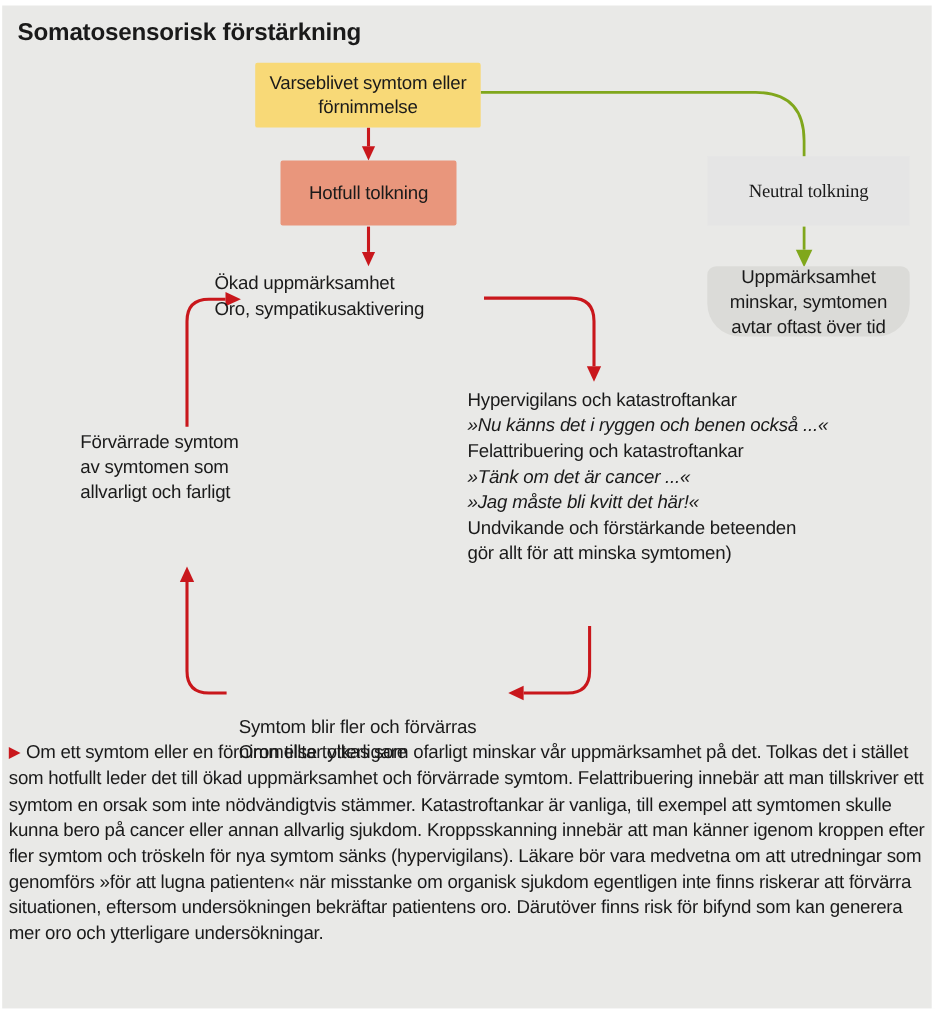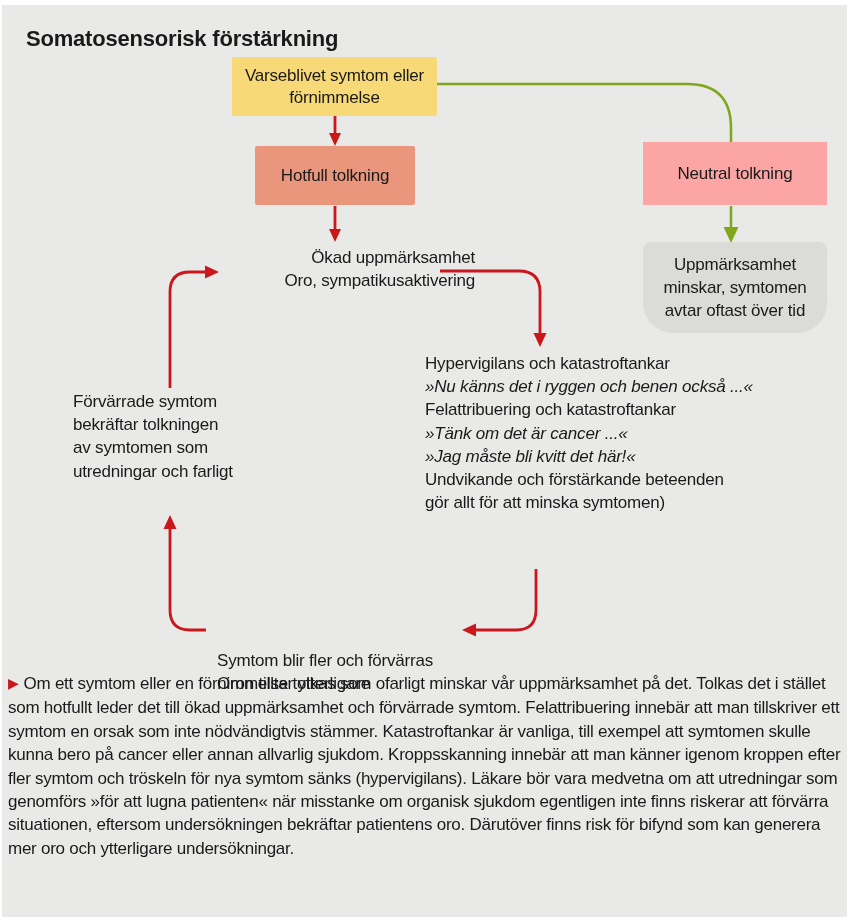--- a/index.html
+++ b/index.html
@@ -1,29 +1,29 @@
 <!DOCTYPE html>
 <html><head>
 <meta charset="utf-8">
 <style>
   html,body{margin:0;padding:0;background:#FFFFFF;}
   body{font-family:"Liberation Sans", sans-serif; color:#1A1A1A;}
   .page{position:relative;width:850px;height:917px;overflow:hidden;background:#FFFFFF;}
   .panel{position:absolute;left:2px;top:5px;right:3px;bottom:0;background:#E9E9E7;}
-  .title{position:absolute;left:8px;top:8px;margin:18px;font-size:22px;font-weight:bold;letter-spacing:-0.2px;}
+  .title{position:absolute;left:8px;top:8px;margin:8px;font-size:22px;font-weight:bold;letter-spacing:-0.2px;}
   svg.connectors{position:absolute;left:0;top:0;pointer-events:none;}
   .box{position:absolute;display:flex;align-items:center;justify-content:center;
        text-align:center;font-size:17px;line-height:22px;letter-spacing:-0.2px;border-radius:2px;}
   .box-yellow{left:232px;top:57px;width:205px;height:59px;background:#F8D977;}
   .box-salmon{left:255px;top:146px;width:160px;height:59px;background:#E9967C;}
   .box-neutral{left:643px;top:142px;width:184px;height:63px;background:#DBDBD8;border-radius:0;}
-  .box-attention{left:643px;top:242px;width:184px;height:91px;background:#DBDBD8;
+  .box-attention{left:643px;top:242px;width:184px;height:64px;background:#DBDBD8;
                  border-radius:8px 8px 30px 30px;line-height:23px;padding:2px 18px;box-sizing:border-box;}
   .txtblock{position:absolute;font-size:17px;line-height:23.2px;letter-spacing:-0.2px;}
-  .tb-center{text-align:right;}
+  .tb-center{text-align:left;}
   .tb-increased{left:195px;top:246px;width:280px;}
   .tb-hyper{left:425px;top:352px;width:410px;}
   .tb-worsened{left:73px;top:390px;width:210px;}
   .tb-symptoms{left:217px;top:604px;width:280px;margin-top:45px;}
   .italic{font-style:italic;}
   .caption{position:absolute;left:8px;top:672px;width:837px;font-size:17px;line-height:23.4px;letter-spacing:-0.25px;}
   .caption .bullet{color:#C9171C;font-size:14px;margin-right:5px;position:relative;top:-1px;}
 </style>
 </head>
 <body>
@@ -68,21 +68,21 @@
   </svg>
 
   <div class="box box-salmon" style="background-color: rgb(233, 150, 124);">
     <div>Hotfull tolkning</div>
   </div>
 
   <div class="box box-yellow" style="background-color: rgb(248, 217, 119);">
     <div>Varseblivet symtom eller förnimmelse</div>
   </div>
 
-  <div class="box box-neutral" style="background-color: #fca5a5;">
+  <div class="box box-neutral" style="background-color: #e5e5e5; font-family: Liberation Serif, serif;">
     <div>Neutral tolkning</div>
   </div>
 
   <div class="box box-attention" style="background-color: rgb(219, 219, 216);">
     <div>Uppmärksamhet minskar, symtomen avtar oftast över tid</div>
   </div>
 
   <div class="txtblock tb-center tb-increased">
     <div>Ökad uppmärksamhet</div>
     <div>Oro, sympatikusaktivering</div>
@@ -93,23 +93,22 @@
     <div class="italic">»Nu känns det i ryggen och benen också ...«</div>
     <div>Felattribuering och katastroftankar</div>
     <div class="italic">»Tänk om det är cancer ...«</div>
     <div class="italic">»Jag måste bli kvitt det här!«</div>
     <div>Undvikande och förstärkande beteenden</div>
     <div>gör allt för att minska symtomen)</div>
   </div>
 
   <div class="txtblock tb-worsened">
     <div>Förvärrade symtom</div>
-    <div>bekräftar tolkningen</div>
     <div>av symtomen som</div>
-    <div>utredningar och farligt</div>
+    <div>allvarligt och farligt</div>
   </div>
 
   <div class="txtblock tb-symptoms">
     <div>Symtom blir fler och förvärras</div>
     <div>Oron tilltar ytterligare</div>
   </div>
 
   <div class="caption">
     <span class="bullet" style="color: rgb(201, 23, 28);">▶</span><span>Om ett symtom eller en förnimmelse tolkas som ofarligt minskar vår uppmärksamhet på det. Tolkas det i stället som hotfullt leder det till ökad uppmärksamhet och förvärrade symtom. Felattribuering innebär att man tillskriver ett symtom en orsak som inte nödvändigtvis stämmer. Katastroftankar är vanliga, till exempel att symtomen skulle kunna bero på cancer eller annan allvarlig sjukdom. Kroppsskanning innebär att man känner igenom kroppen efter fler symtom och tröskeln för nya symtom sänks (hypervigilans). Läkare bör vara medvetna om att utredningar som genomförs »för att lugna patienten« när misstanke om organisk sjukdom egentligen inte finns riskerar att förvärra situationen, eftersom undersökningen bekräftar patientens oro. Därutöver finns risk för bifynd som kan generera mer oro och ytterligare undersökningar.</span>
   </div>

